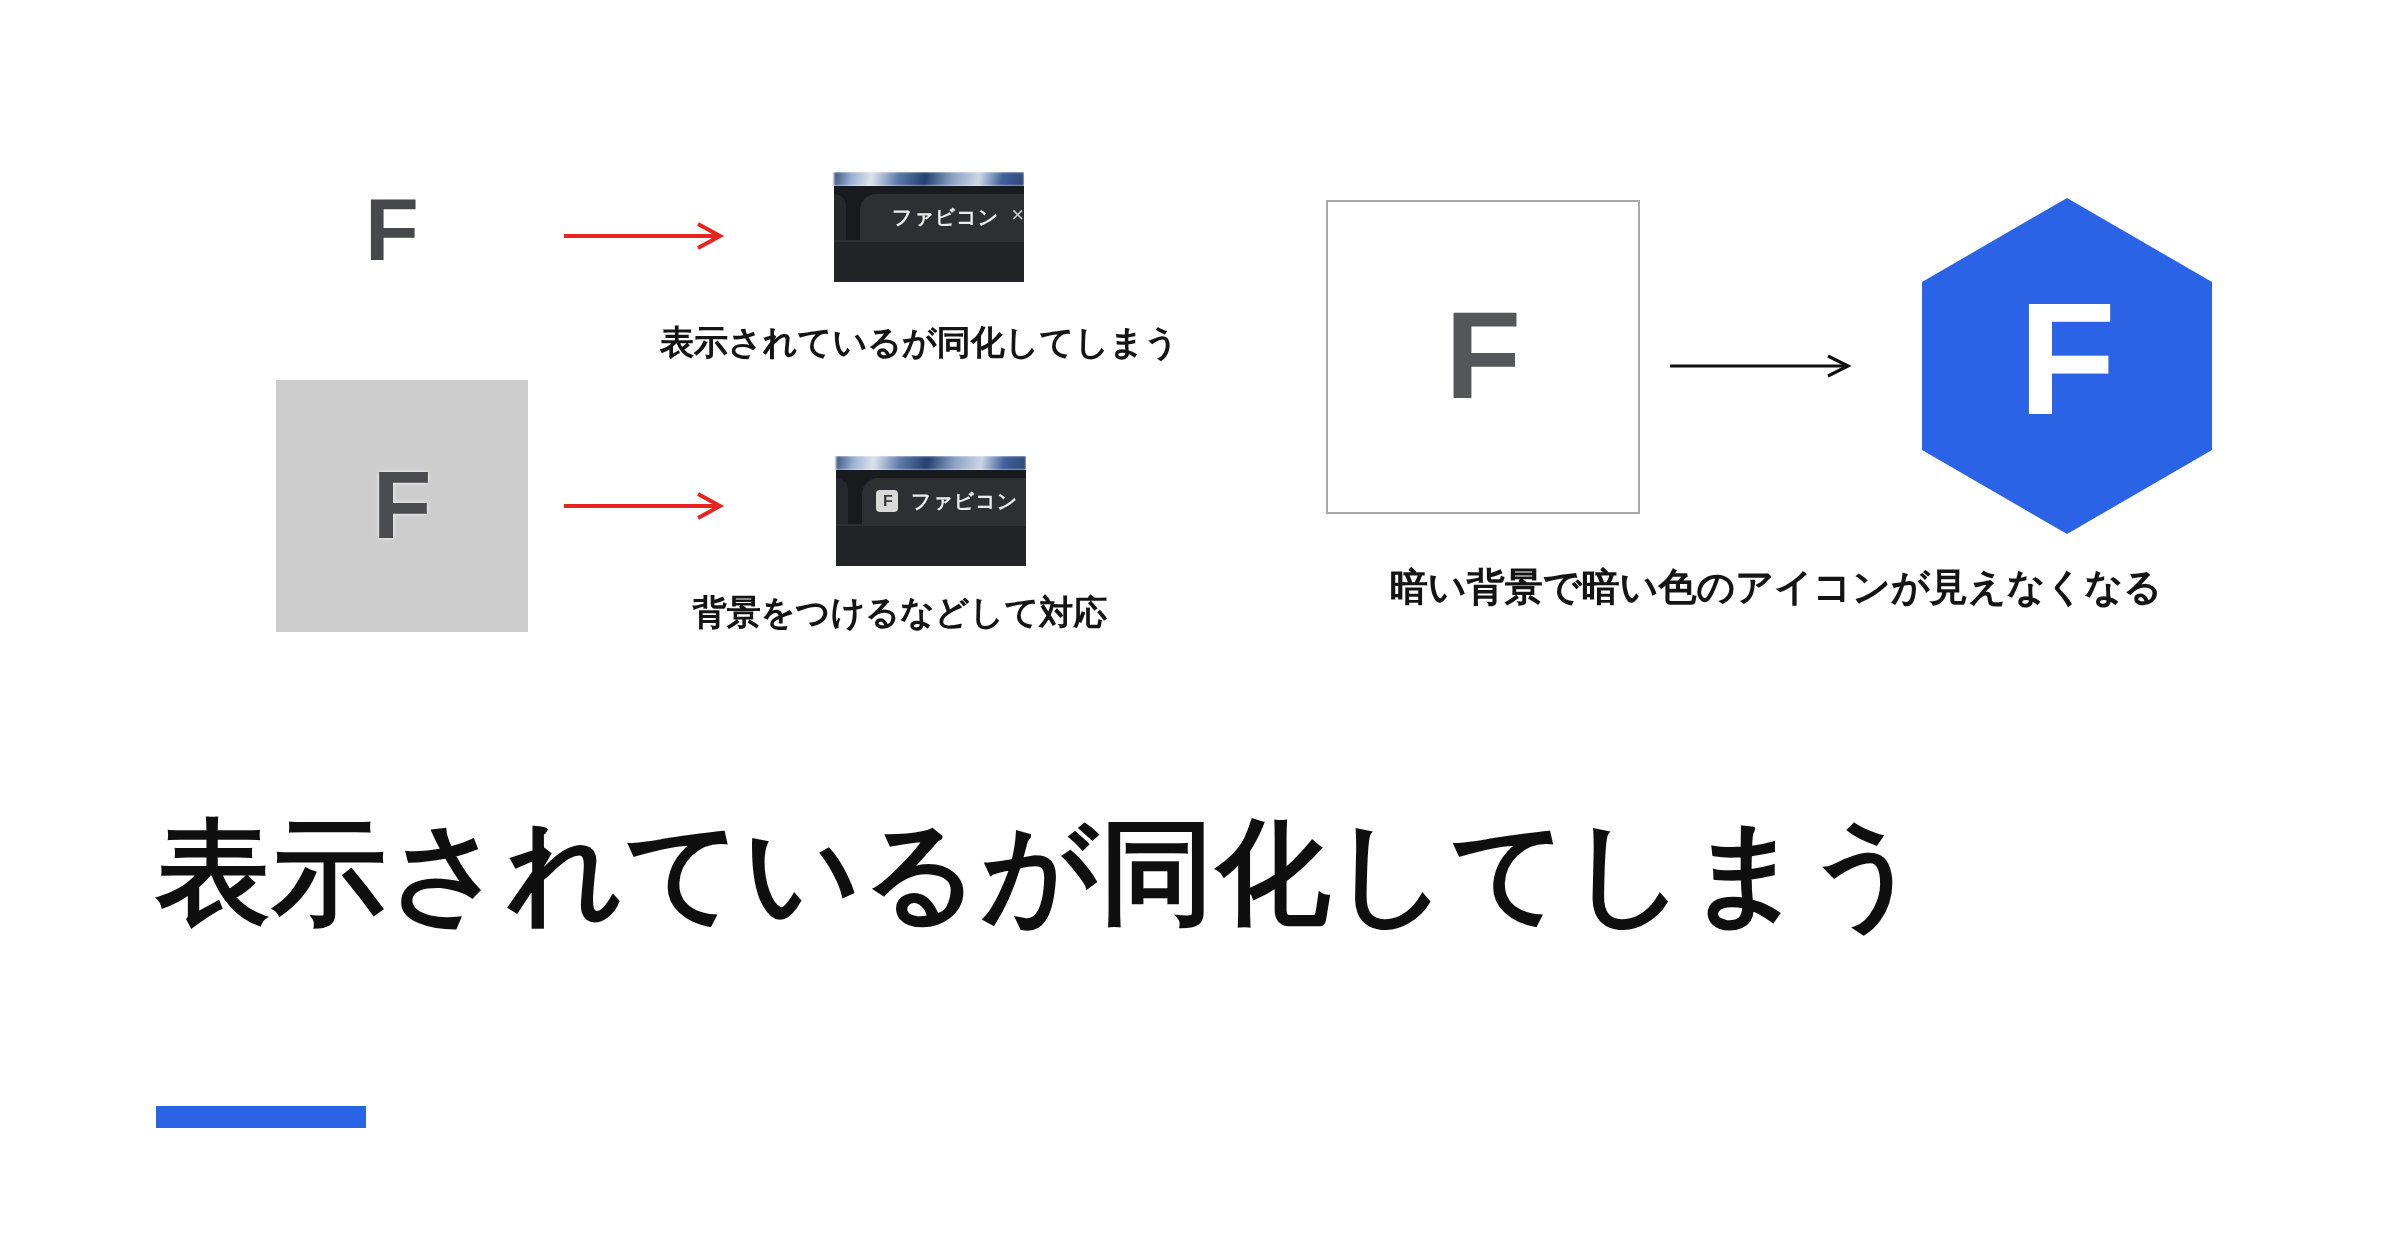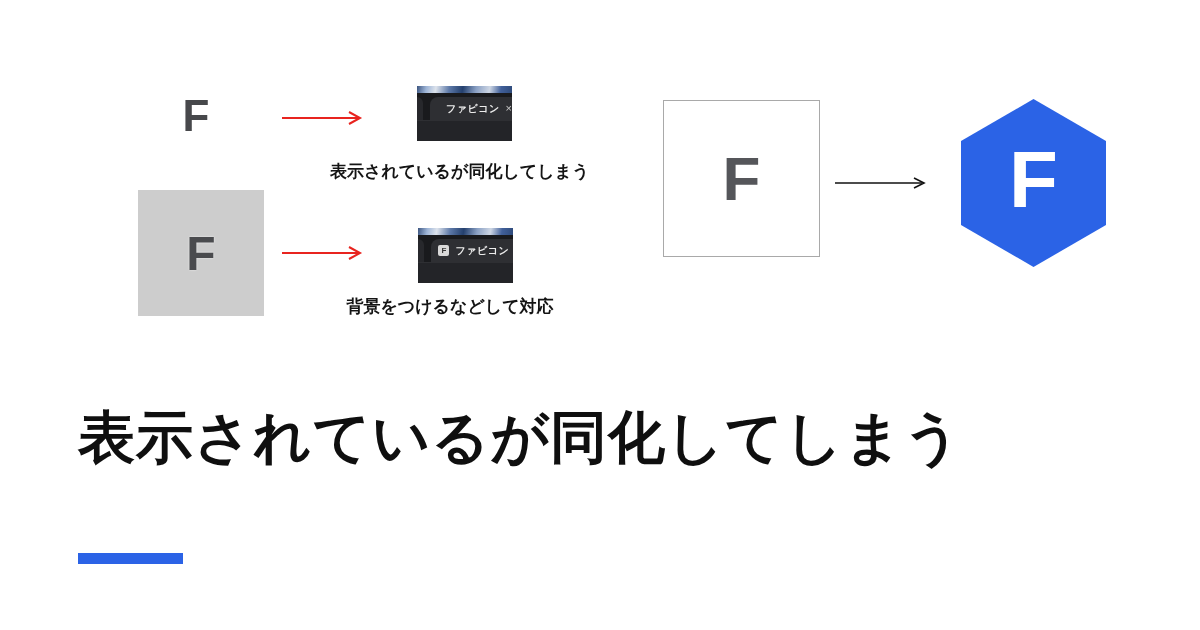--- a/index.html
+++ b/index.html
@@ -186,19 +186,20 @@
 <svg class="abs arrow-black" width="94" height="16" viewBox="0 0 94 16">
   <line x1="1" y1="8" x2="88" y2="8" stroke="#111" stroke-width="1.6"></line>
   <polyline points="80,3 90,8 80,13" fill="none" stroke="#111" stroke-width="1.6"></polyline>
 </svg>
 
 <div class="abs hexagon">
   <span class="letter">F</span>
 </div>
 
 <div class="abs caption-right">
+  <div>暗い背景で暗い色のアイコンが見えなくなる</div>
 </div>
 
 <div class="abs title-block">
   <div>表示されているが同化してしまう</div>
 </div>
 
 <div class="abs accent-bar"></div>
 
 </body></html>

